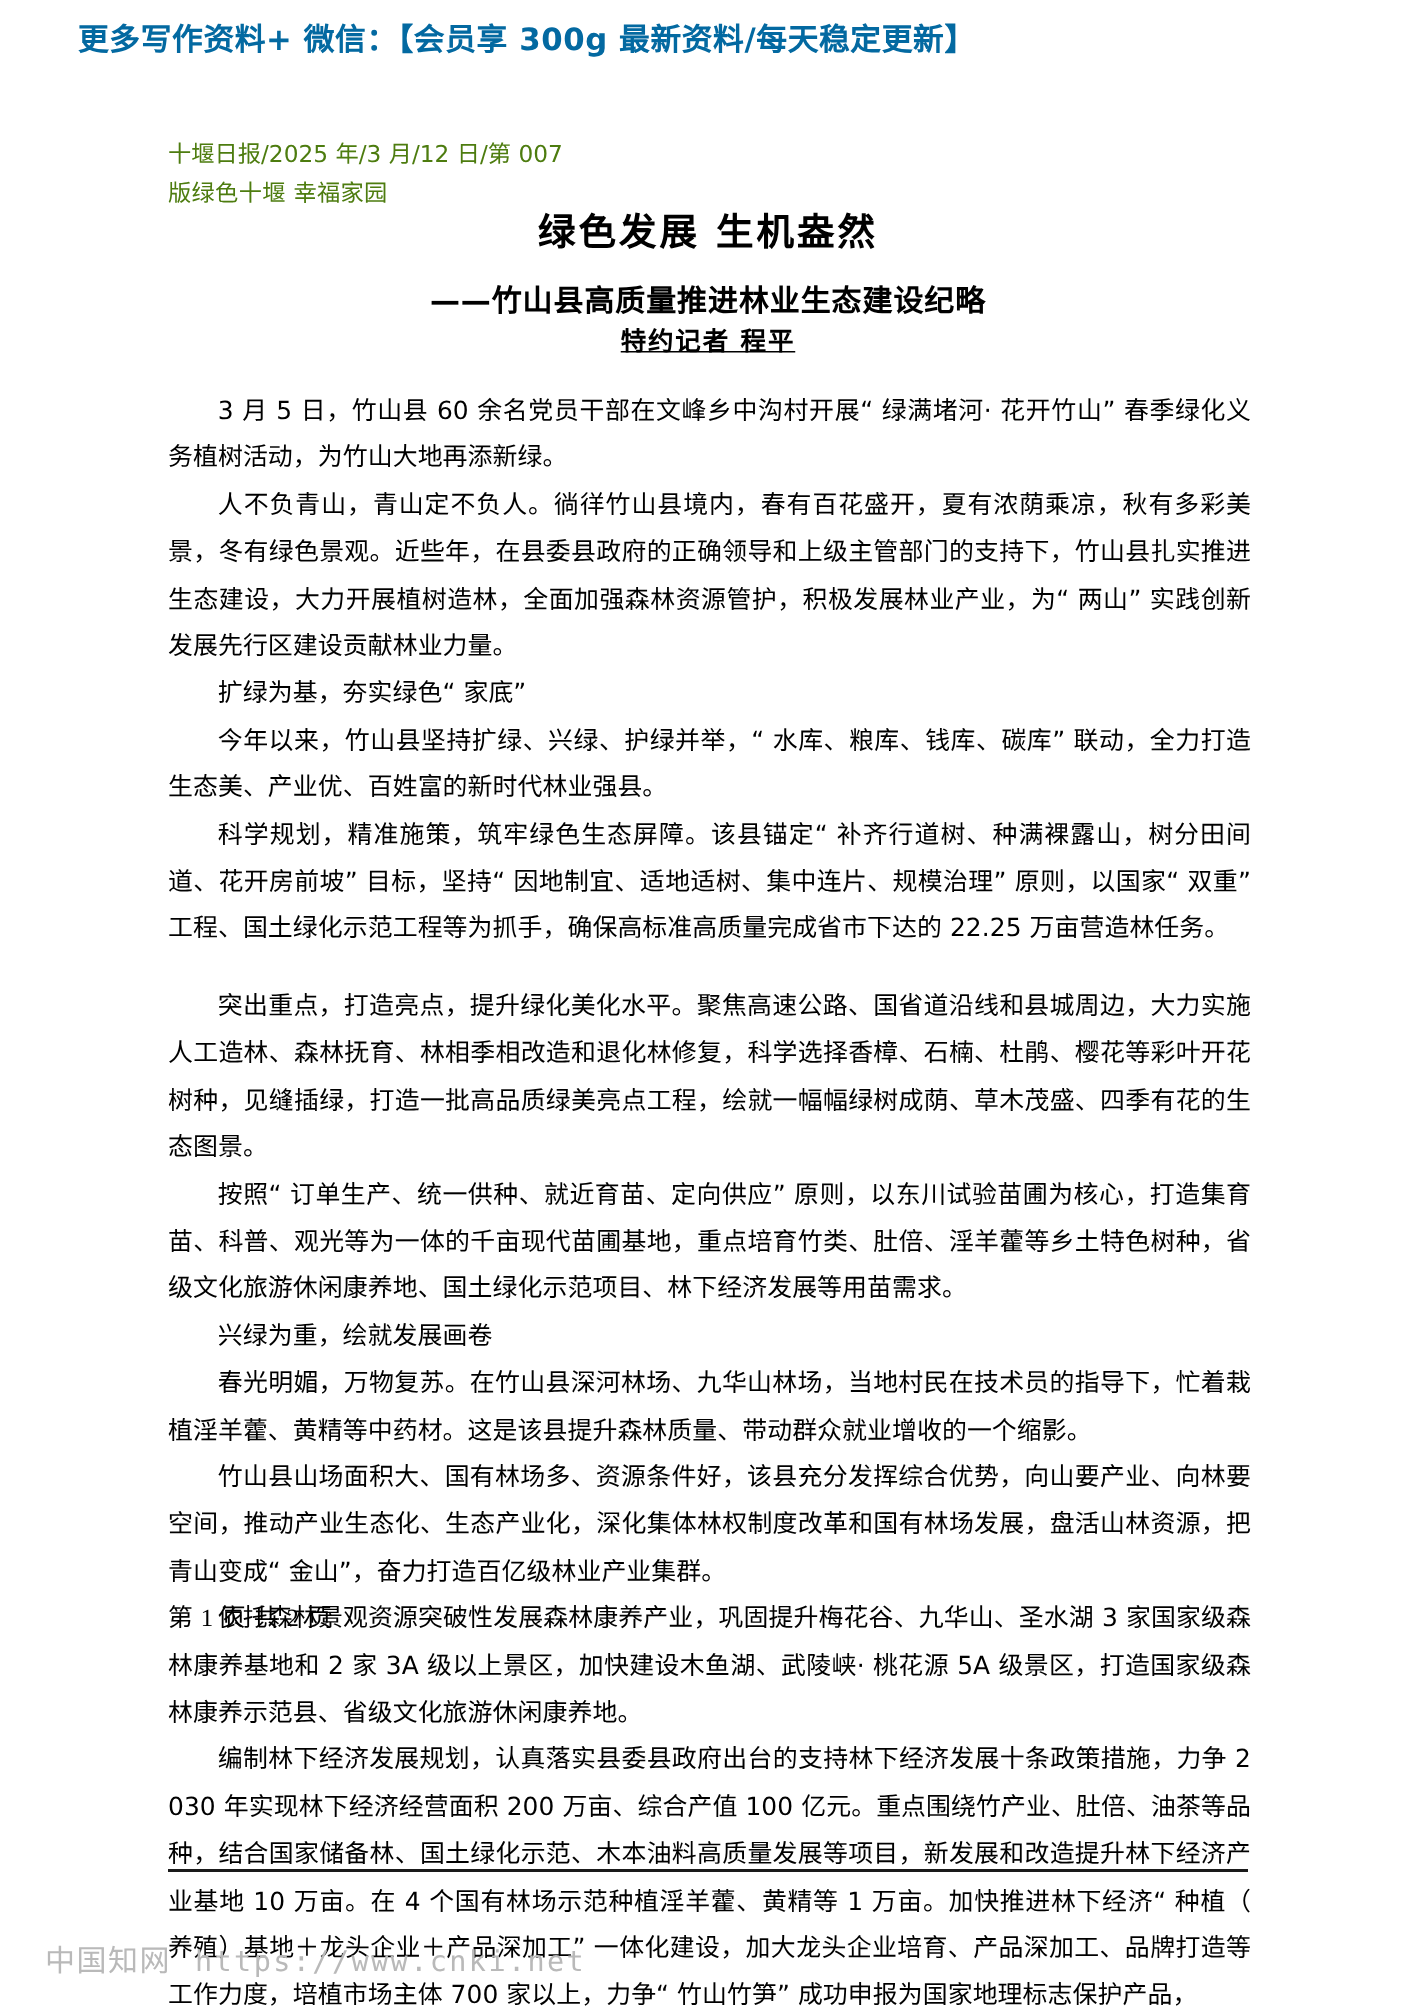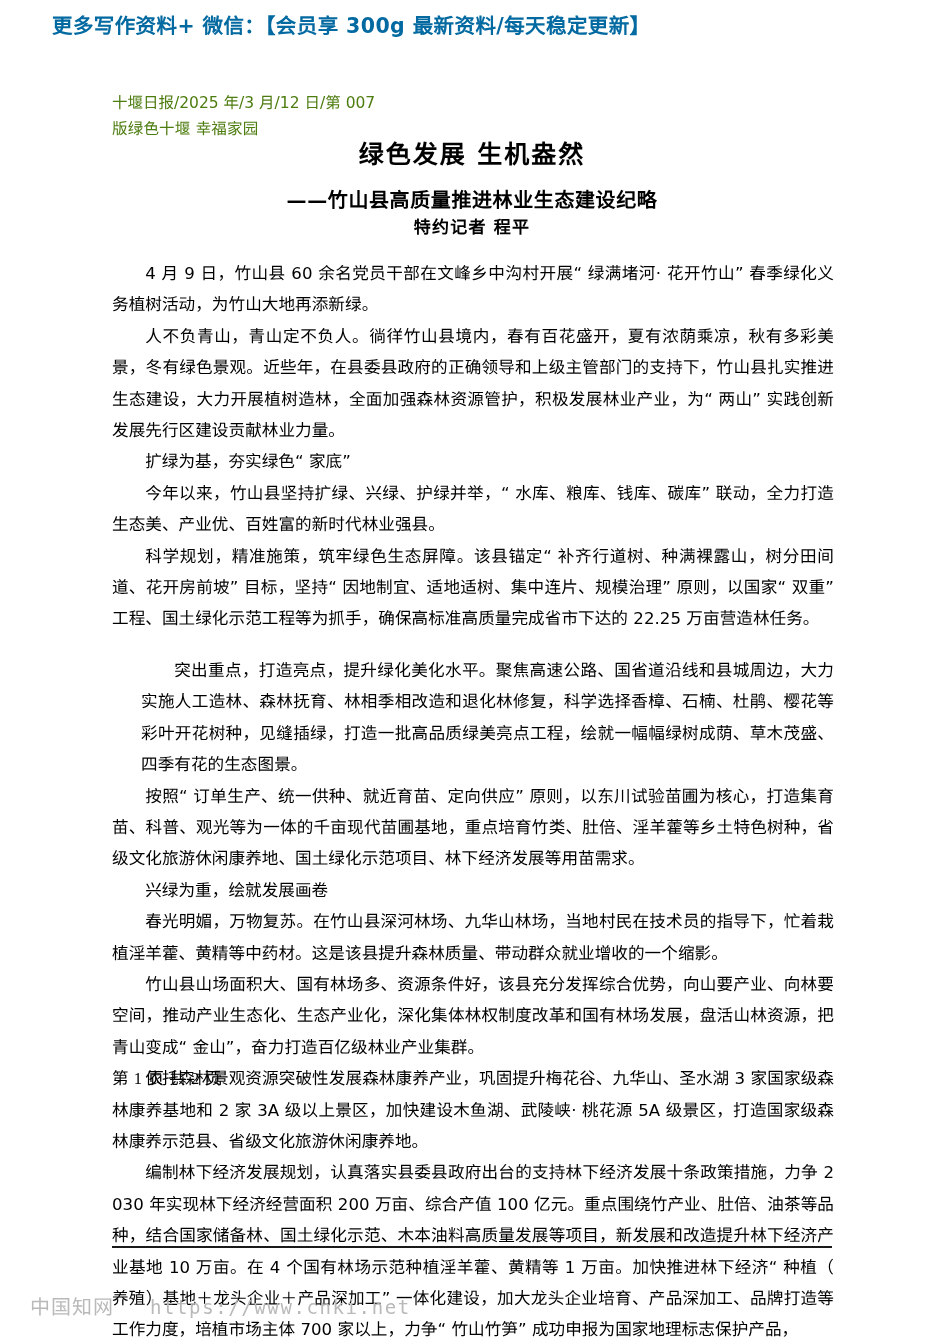--- a/index.html
+++ b/index.html
@@ -75,40 +75,41 @@
   
   .byline {
     position: absolute;
     left: 0;
     top: 213px;
     width: 720px;
     text-align: center;
     font-size: 17px;
     font-weight: 700;
     letter-spacing: 1.2px;
+    text-decoration: underline;
   }
 
   
   .article {
     position: absolute;
     left: 0;
     top: 258px;
     width: 722px;
   }
   .para {
     font-size: 16.6px;
     line-height: 31.4px;
     text-align: justify;
     text-justify: inter-ideograph;
     text-indent: 2em;
     margin: 0;
     letter-spacing: 0.05px;
     word-break: break-all;
   }
-  .para.gap-before { margin-top: 20px; margin-left: 29px; }
+  .para.gap-before { margin-top: 20px; }
 
   
   .page-number {
     position: absolute;
     left: 0;
     top: 1065px;
     width: 722px;
     text-align: left;
     font-size: 16.5px;
     letter-spacing: 0.6px;
@@ -125,21 +126,21 @@
     background: #1a1a1a;
   }
 
   
   .watermark {
     position: absolute;
     left: 30px;
     top: 1291px;
     display: flex;
     align-items: baseline;
-    gap: 36px;
+    gap: 16px;
     color: #b9b9b9;
   }
   .watermark .wm-name {
     font-size: 20px;
     letter-spacing: 1px;
     font-family: "DejaVu Serif", "Liberation Serif", serif;
   }
   .watermark .wm-url {
     font-size: 19px;
     letter-spacing: 1.6px;
@@ -159,21 +160,21 @@
   </div>
 
   <div class="headline-block">
     <div class="headline-main">绿色发展  生机盎然</div>
     <div class="headline-sub">——竹山县高质量推进林业生态建设纪略</div>
   </div>
 
   <div class="byline">特约记者  程平</div>
 
   <div class="article">
-      <p class="para">4 月 9 日，竹山县 60 余名党员干部在文峰乡中沟村开展“ 绿满堵河· 花开竹山” 春季绿化义务植树活动，为竹山大地再添新绿。</p>
+      <p class="para">3 月 5 日，竹山县 60 余名党员干部在文峰乡中沟村开展“ 绿满堵河· 花开竹山” 春季绿化义务植树活动，为竹山大地再添新绿。</p>
       <p class="para">人不负青山，青山定不负人。徜徉竹山县境内，春有百花盛开，夏有浓荫乘凉，秋有多彩美景，冬有绿色景观。近些年，在县委县政府的正确领导和上级主管部门的支持下，竹山县扎实推进生态建设，大力开展植树造林，全面加强森林资源管护，积极发展林业产业，为“ 两山” 实践创新发展先行区建设贡献林业力量。</p>
       <p class="para">扩绿为基，夯实绿色“ 家底”</p>
       <p class="para">今年以来，竹山县坚持扩绿、兴绿、护绿并举，“ 水库、粮库、钱库、碳库” 联动，全力打造生态美、产业优、百姓富的新时代林业强县。</p>
       <p class="para">科学规划，精准施策，筑牢绿色生态屏障。该县锚定“ 补齐行道树、种满裸露山，树分田间道、花开房前坡” 目标，坚持“ 因地制宜、适地适树、集中连片、规模治理” 原则，以国家“ 双重” 工程、国土绿化示范工程等为抓手，确保高标准高质量完成省市下达的 22.25 万亩营造林任务。</p>
       <p class="para gap-before">突出重点，打造亮点，提升绿化美化水平。聚焦高速公路、国省道沿线和县城周边，大力实施人工造林、森林抚育、林相季相改造和退化林修复，科学选择香樟、石楠、杜鹃、樱花等彩叶开花树种，见缝插绿，打造一批高品质绿美亮点工程，绘就一幅幅绿树成荫、草木茂盛、四季有花的生态图景。</p>
       <p class="para">按照“ 订单生产、统一供种、就近育苗、定向供应” 原则，以东川试验苗圃为核心，打造集育苗、科普、观光等为一体的千亩现代苗圃基地，重点培育竹类、肚倍、淫羊藿等乡土特色树种，省级文化旅游休闲康养地、国土绿化示范项目、林下经济发展等用苗需求。</p>
       <p class="para">兴绿为重，绘就发展画卷</p>
       <p class="para">春光明媚，万物复苏。在竹山县深河林场、九华山林场，当地村民在技术员的指导下，忙着栽植淫羊藿、黄精等中药材。这是该县提升森林质量、带动群众就业增收的一个缩影。</p>
       <p class="para">竹山县山场面积大、国有林场多、资源条件好，该县充分发挥综合优势，向山要产业、向林要空间，推动产业生态化、生态产业化，深化集体林权制度改革和国有林场发展，盘活山林资源，把青山变成“ 金山”，奋力打造百亿级林业产业集群。</p>
       <p class="para">依托森林景观资源突破性发展森林康养产业，巩固提升梅花谷、九华山、圣水湖 3 家国家级森林康养基地和 2 家 3A 级以上景区，加快建设木鱼湖、武陵峡· 桃花源 5A 级景区，打造国家级森林康养示范县、省级文化旅游休闲康养地。</p>

